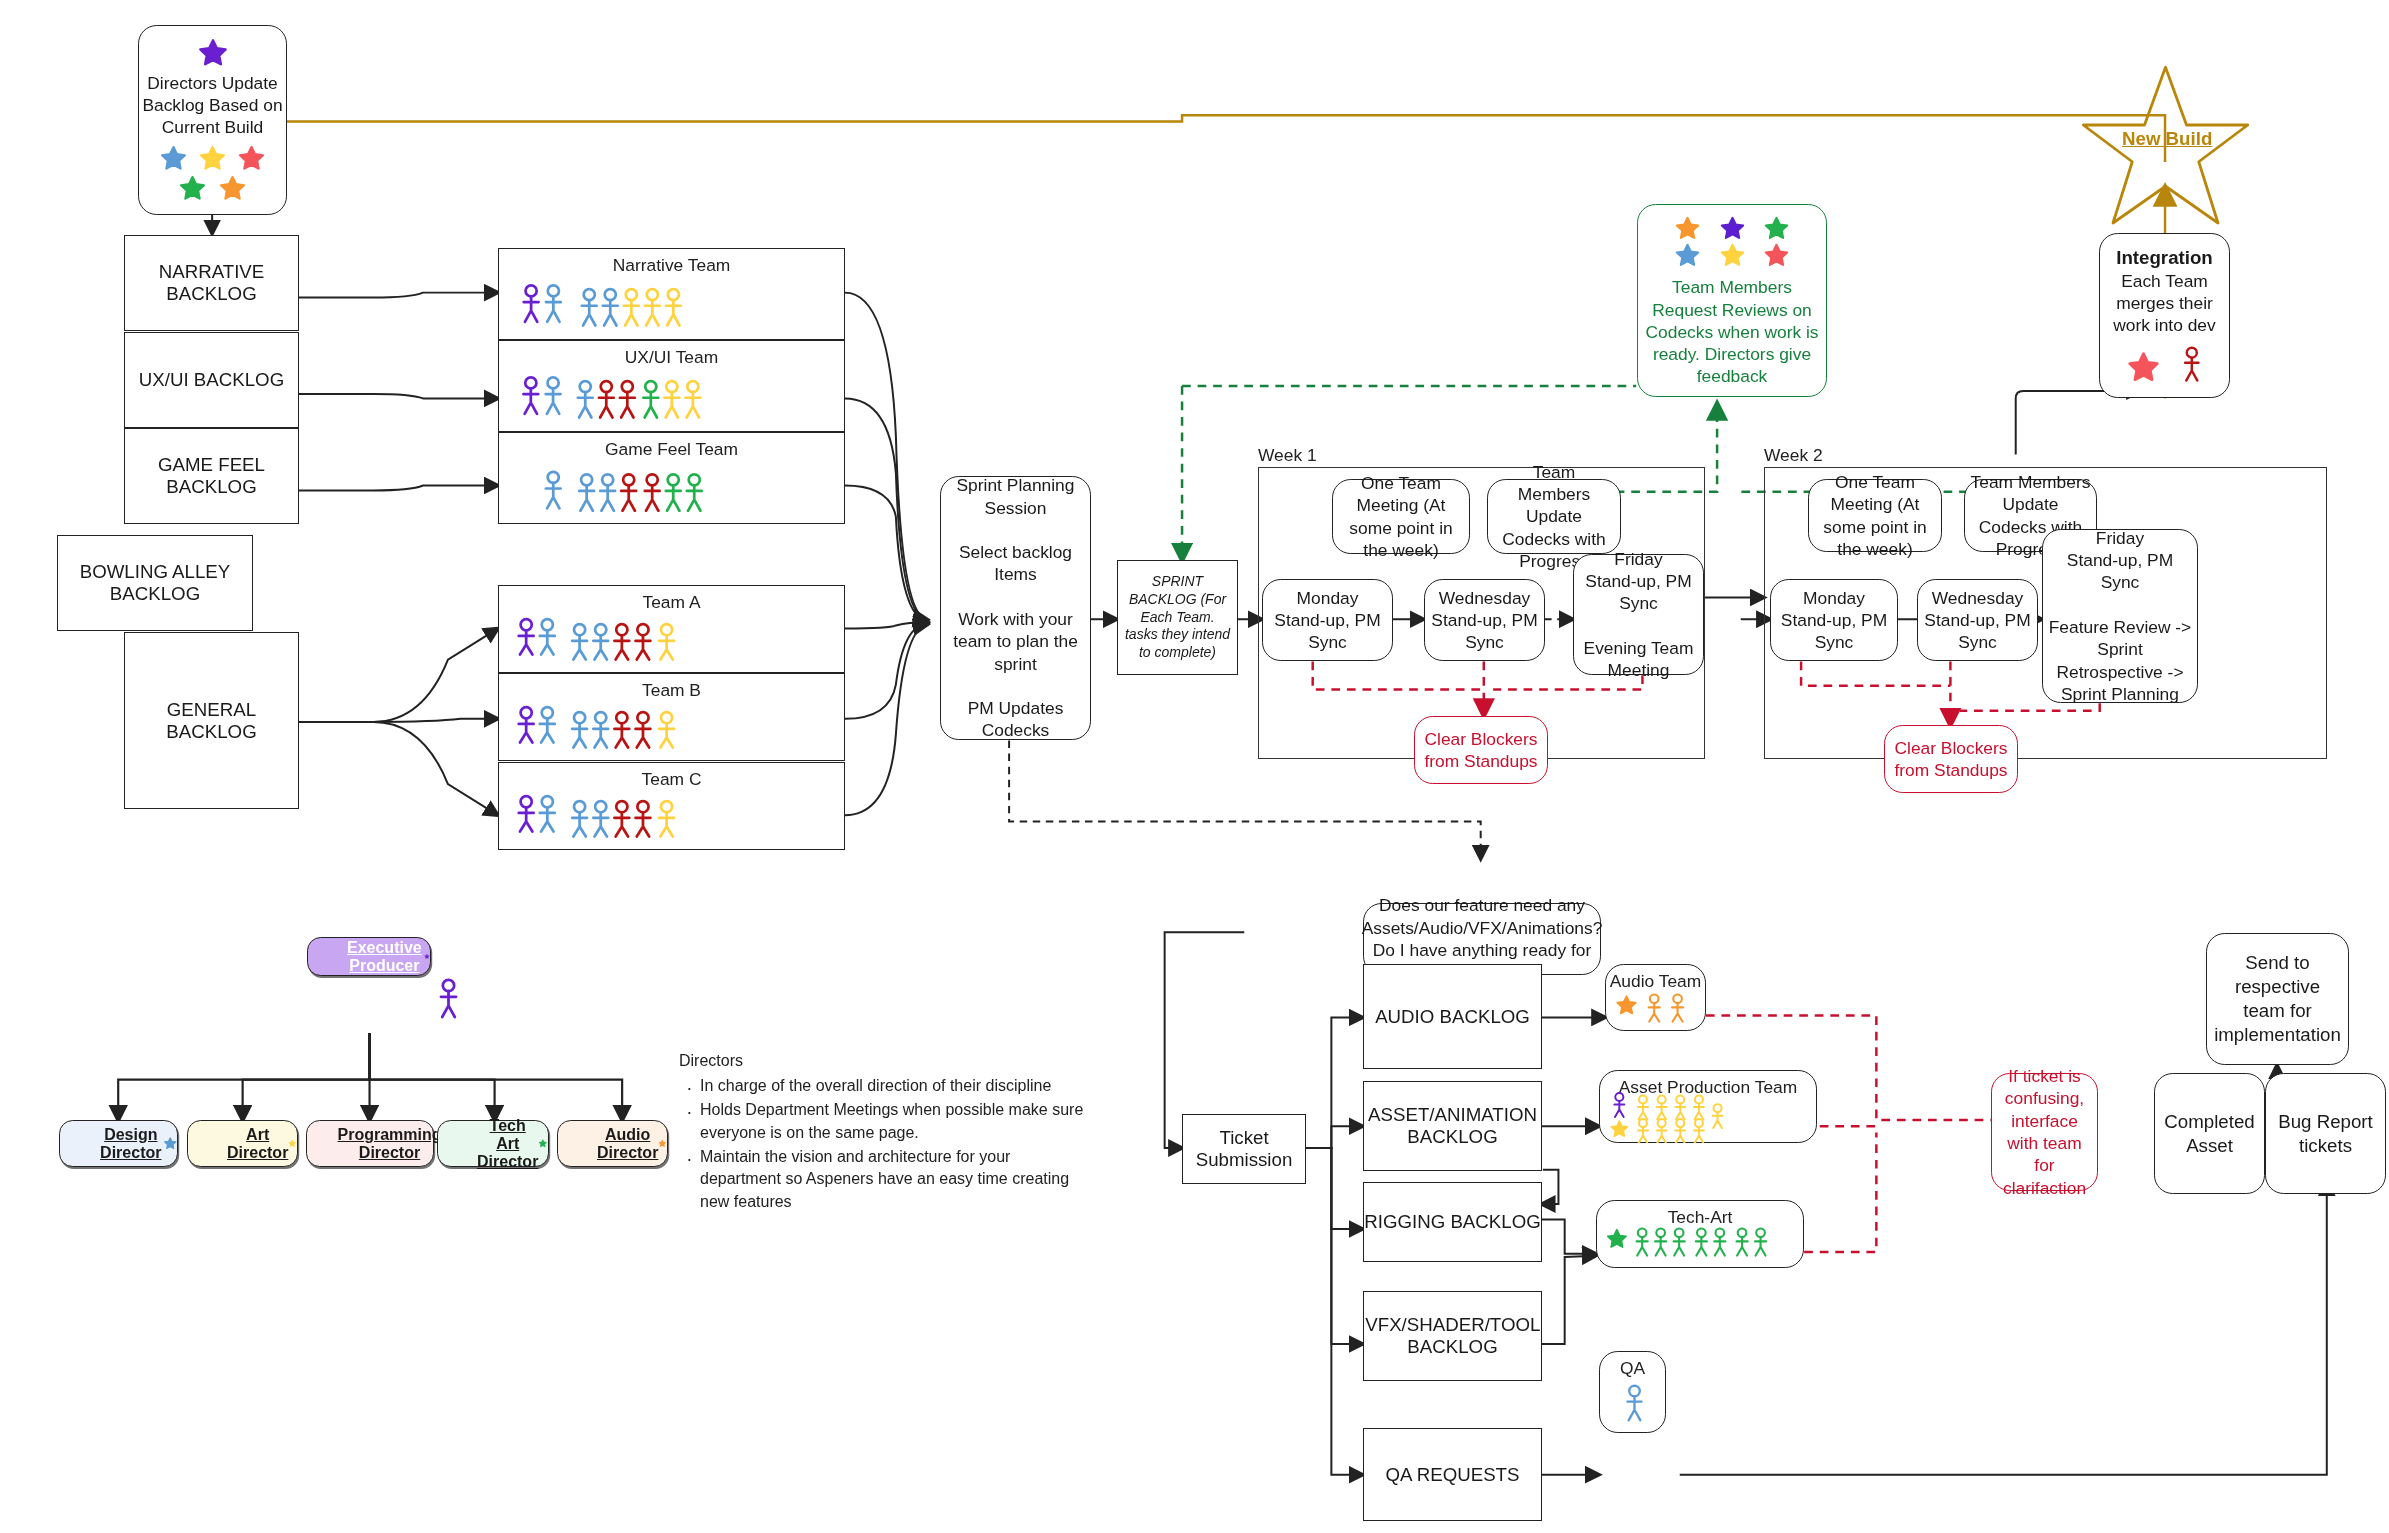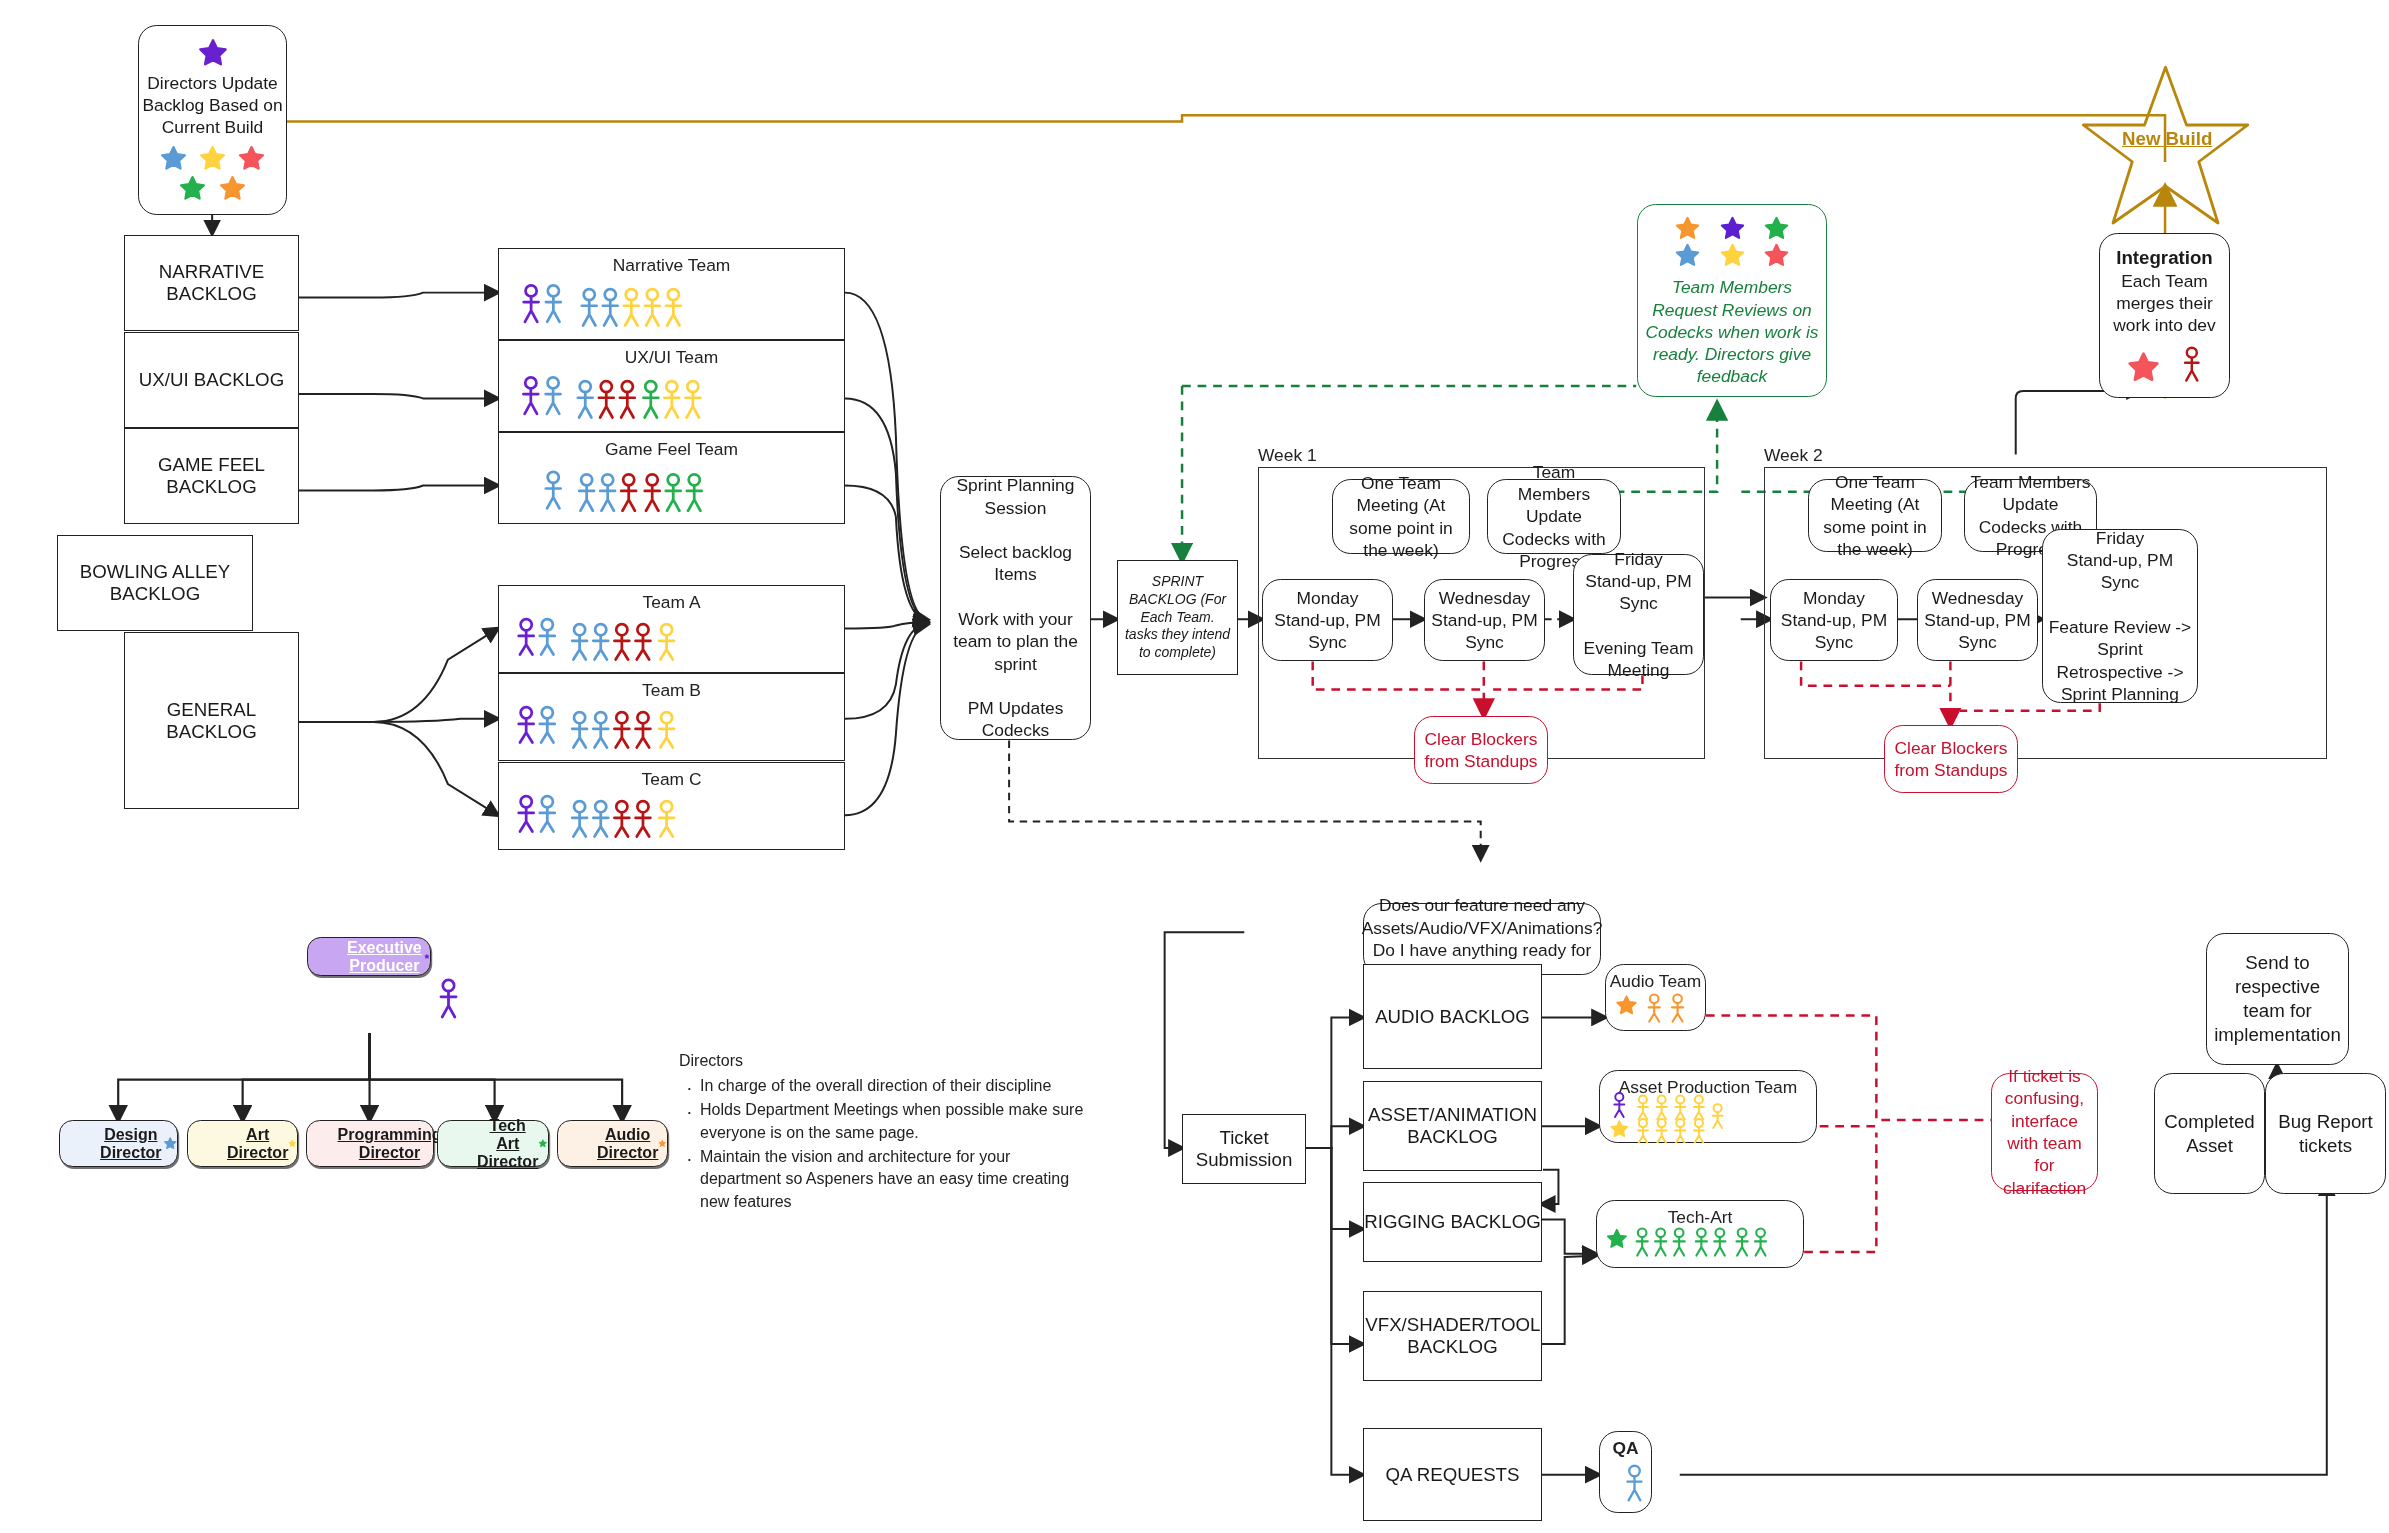--- a/index.html
+++ b/index.html
@@ -24,21 +24,21 @@
   
   .t28 { font-size:17.4px; }
   .t30 { font-size:18.7px; }
   .t26 { font-size:14px;font-style:italic; }
 
   .teamcap { position:absolute; top:5px; left:0; right:0;
              text-align:center; font-size:17.4px; color:#222; }
   .figrow { display:flex; align-items:flex-end; gap:2.5px; }
   .figs { position:absolute; display:flex; align-items:flex-end; }
 
-  .green-box { border-color:#17803d; color:#17803d;font-style:italic; }
+  .green-box { border-color:#17803d; color:#17803d; }
   .red-box { border-color:#c8102e; color:#c8102e; }
 
   .star-row { display:flex; justify-content:center; align-items:center; }
 
   .grp-outline { position:absolute; border:1.9px solid #333; background:transparent; }
   .grp-title { position:absolute; font-size:17.4px; color:#222; }
 
   .oc-box { position:absolute; border:1.9px solid #222; border-radius:13.7px;
             display:flex; align-items:center; justify-content:center;
             font-size:16px; font-weight:bold; text-align:center;
@@ -757,21 +757,21 @@
             </g>
         <g transform="translate(238,2)">
               <circle cx="11" cy="9" r="7"></circle>
               <path d="M11 16 V32 M2 23 H20 M11 32 L3 46 M11 32 L19 46"></path>
             </g>
       </g>
     </svg>
   </div>
 </div>
 
-<div class="node round" style="left:1599px; top:1431px; width:53px; height:82px; justify-content:flex-start;font-weight:bold;">
+<div class="node round" style="left:1599px; top:1351px; width:67px; height:82px; justify-content:flex-start;">
   <div class="teamcap">QA</div>
   <div class="figs" style="left:21px; top:32px;">
     <svg width="27" height="41" viewBox="0 0 30 70">
       <g stroke="#5b9bd5" stroke-width="4" fill="none" stroke-linecap="round">
         <circle cx="15" cy="12" r="9"></circle>
             <path d="M15 21 V44 M3 30 H27 M15 44 L5 62 M15 44 L25 62"></path>
       </g>
     </svg>
   </div>
 </div>

